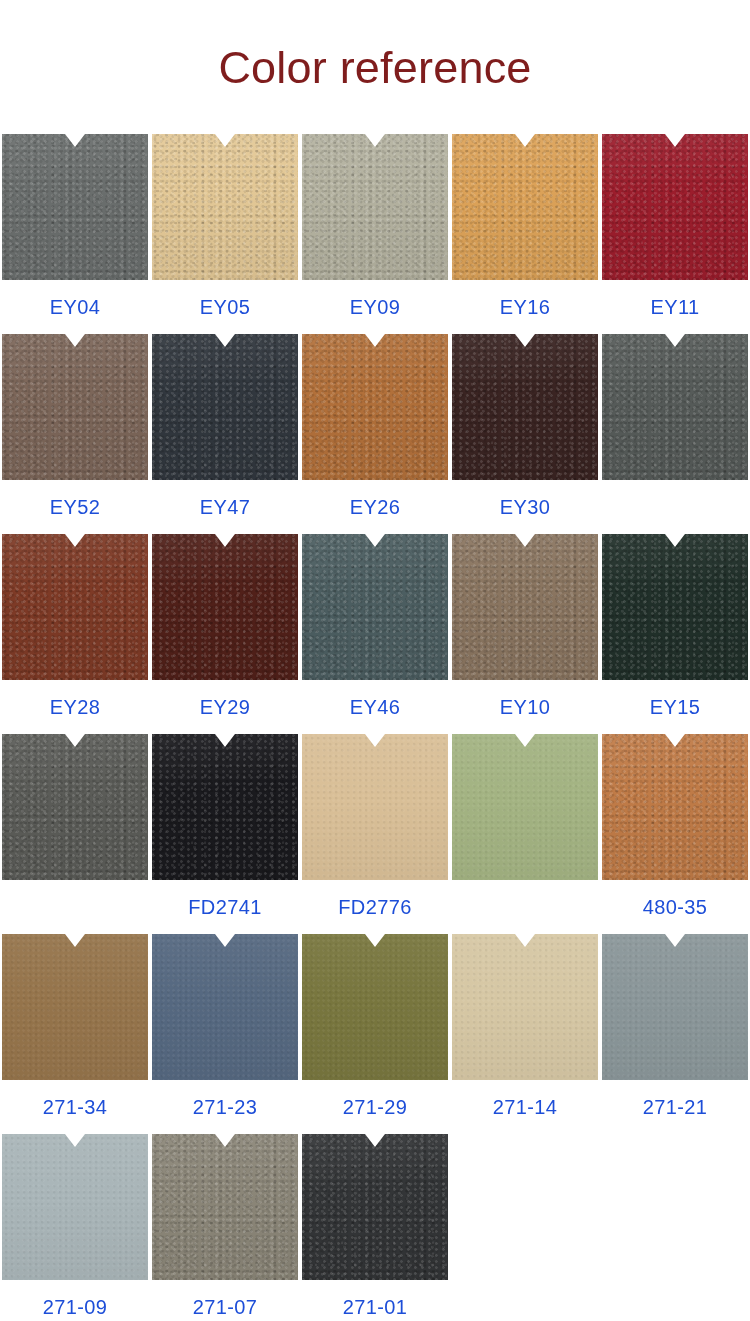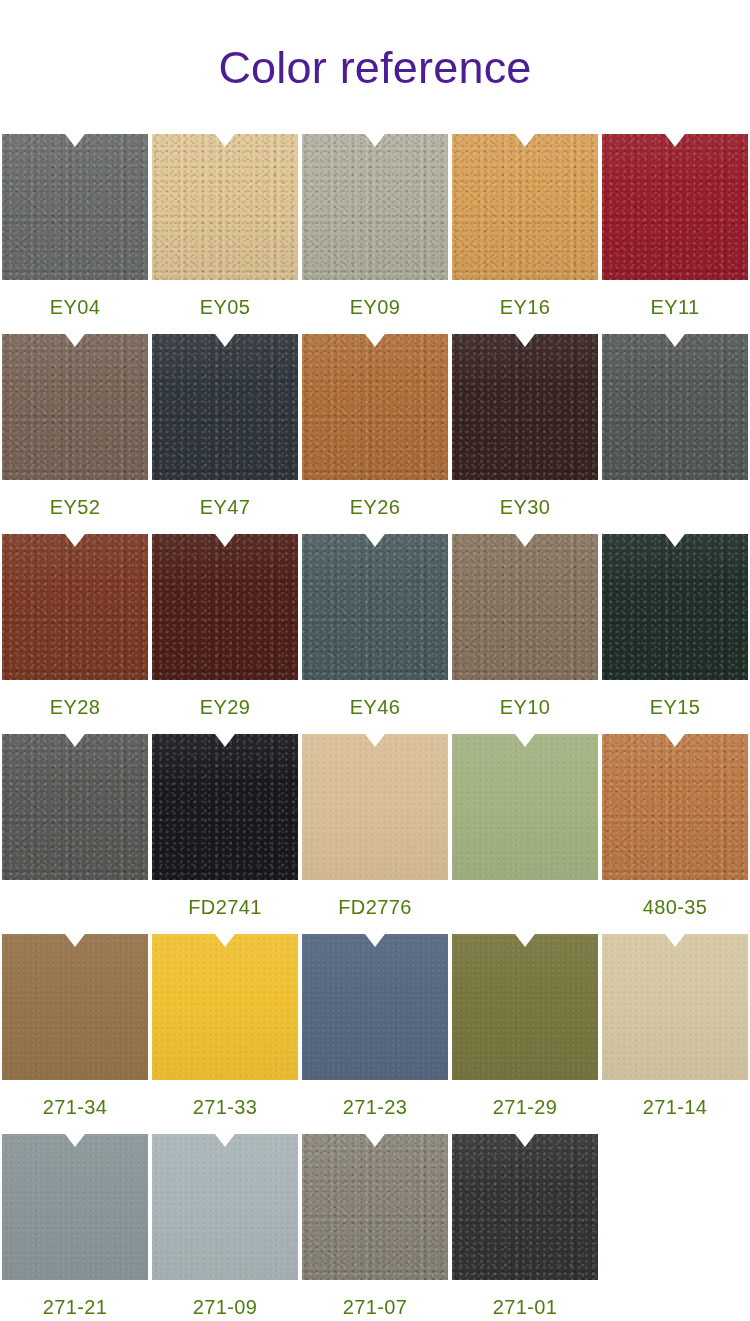--- a/index.html
+++ b/index.html
@@ -29,21 +29,21 @@
     display: flex;
     align-items: center;
     justify-content: center;
     background: #ffffff;
   }
 
   .page-title {
     font-family: "Liberation Sans", "DejaVu Sans", sans-serif;
     font-size: 45px;
     font-weight: 400;
-    color: #4c1d95;
+    color: #7f1d1d;
     letter-spacing: 0.2px;
     line-height: 1;
   }
 
   
   .swatch-grid {
     display: grid;
     grid-template-columns: repeat(5, 150px);
     width: 750px;
   }
@@ -117,21 +117,21 @@
     top: 146px;
     left: 0;
     width: 150px;
     height: 54px;
     display: flex;
     align-items: center;
     justify-content: center;
     font-family: "Liberation Sans", "DejaVu Sans", sans-serif;
     font-size: 20px;
     font-weight: 400;
-    color: #4d7c0f;
+    color: #1d4ed8;
     letter-spacing: 0.4px;
     white-space: nowrap;
   }
 </style>
 </head>
 <body>
 
 <div id="page">
 
   <div class="title-bar">
@@ -257,32 +257,26 @@
         <div class="swatch-label">480-35</div>
       </div>
       <div class="swatch-cell row-5">
         <div class="swatch-chip smooth">
           <div class="grain" style="--c: #95744b;"></div>
         </div>
         <div class="swatch-label">271-34</div>
       </div>
       <div class="swatch-cell row-5">
         <div class="swatch-chip smooth">
-          <div class="grain" style="--c: #f0c132;"></div>
-        </div>
-        <div class="swatch-label">271-33</div>
+          <div class="grain" style="--c: #556880;"></div>
+        </div>
+        <div class="swatch-label">271-23</div>
       </div>
       <div class="swatch-cell row-5">
         <div class="swatch-chip smooth">
-          <div class="grain" style="--c: #556880;"></div>
-        </div>
-        <div class="swatch-label">271-23</div>
-      </div>
-      <div class="swatch-cell row-5">
-        <div class="swatch-chip smooth">
           <div class="grain" style="--c: #78763e;"></div>
         </div>
         <div class="swatch-label">271-29</div>
       </div>
       <div class="swatch-cell row-6">
         <div class="swatch-chip smooth">
           <div class="grain" style="--c: #d6c7a4;"></div>
         </div>
         <div class="swatch-label">271-14</div>
       </div>

